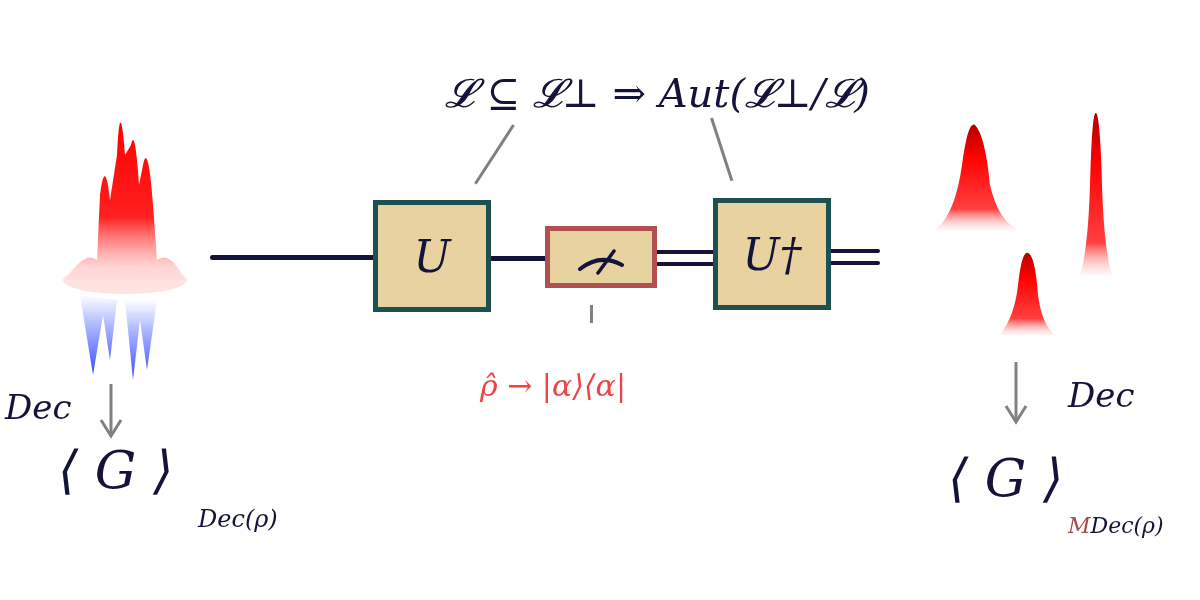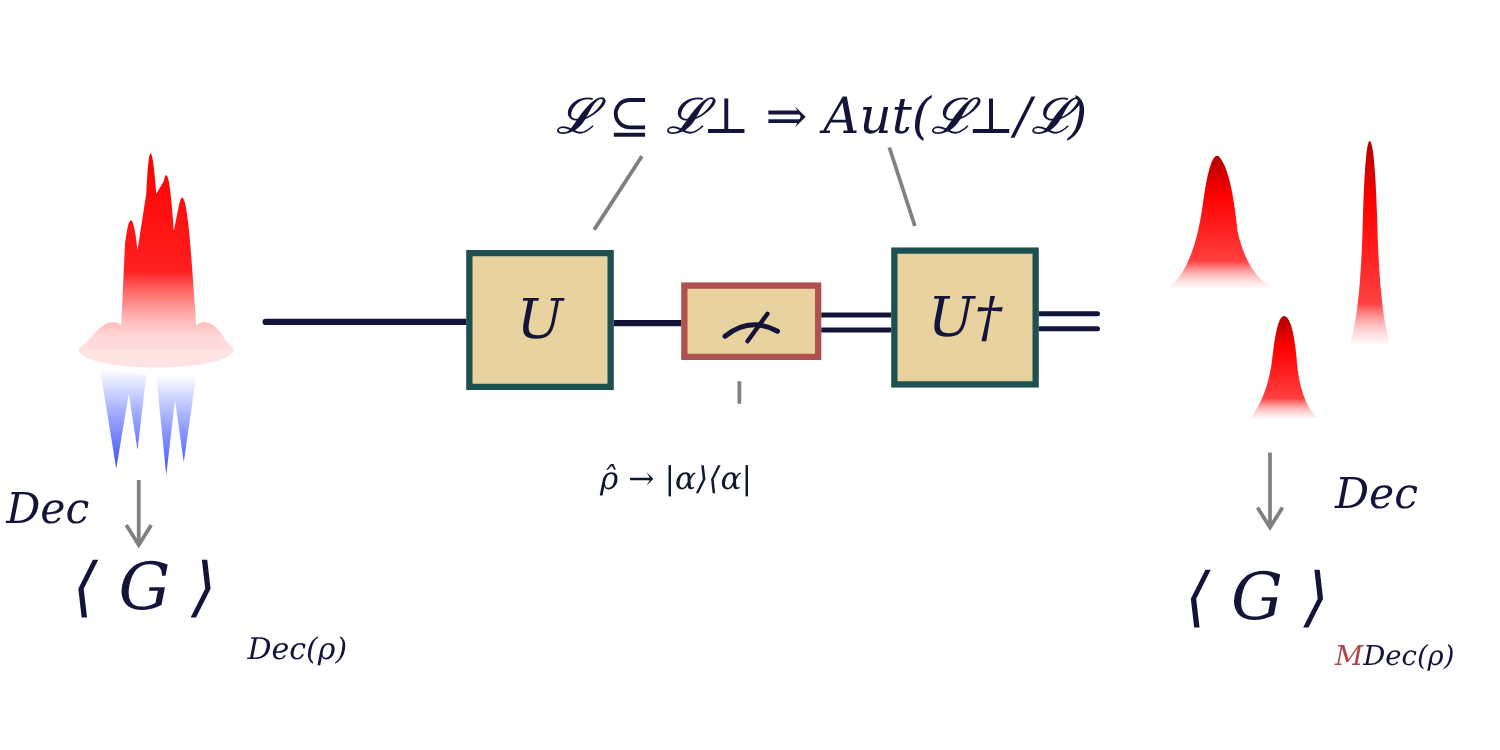--- a/index.html
+++ b/index.html
@@ -41,21 +41,21 @@
     <path d="M30 38 Q50 22 72 34" stroke="#14143a" stroke-width="4" fill="none" stroke-linecap="round"></path>
     <path d="M48 42 L64 20" stroke="#14143a" stroke-width="3.5" fill="none" stroke-linecap="round"></path>
   </svg>
 </div>
 
 <div class="gate gate-u" style="left:713px; top:198px; width:118px; height:112px;">
   <div class="gate-label">U†</div>
 </div>
 
 <div class="pointer" style="left:590px; top:305px; height:18px;"></div>
-<div class="abs hand maroon" style="left:480px; top:368px; font-size:25px; white-space:nowrap; color:#0f172a;">ρ̂ → |α⟩⟨α|</div>
+<div class="abs hand maroon" style="left:480px; top:368px; font-size:30px; white-space:nowrap; color:#ef4444;">ρ̂ → |α⟩⟨α|</div>
 
 <svg class="abs" width="160" height="300" style="left:45px; top:85px;" viewBox="0 0 160 300">
   <defs>
     <linearGradient id="redg" x1="0" y1="0" x2="0" y2="1">
       <stop offset="0" stop-color="#ff0000"></stop>
       <stop offset="0.6" stop-color="#ff2020"></stop>
       <stop offset="1" stop-color="#ffd0d0" stop-opacity="0.4"></stop>
     </linearGradient>
     <linearGradient id="blueg" x1="0" y1="0" x2="0" y2="1">
       <stop offset="0" stop-color="#ffffff"></stop>

